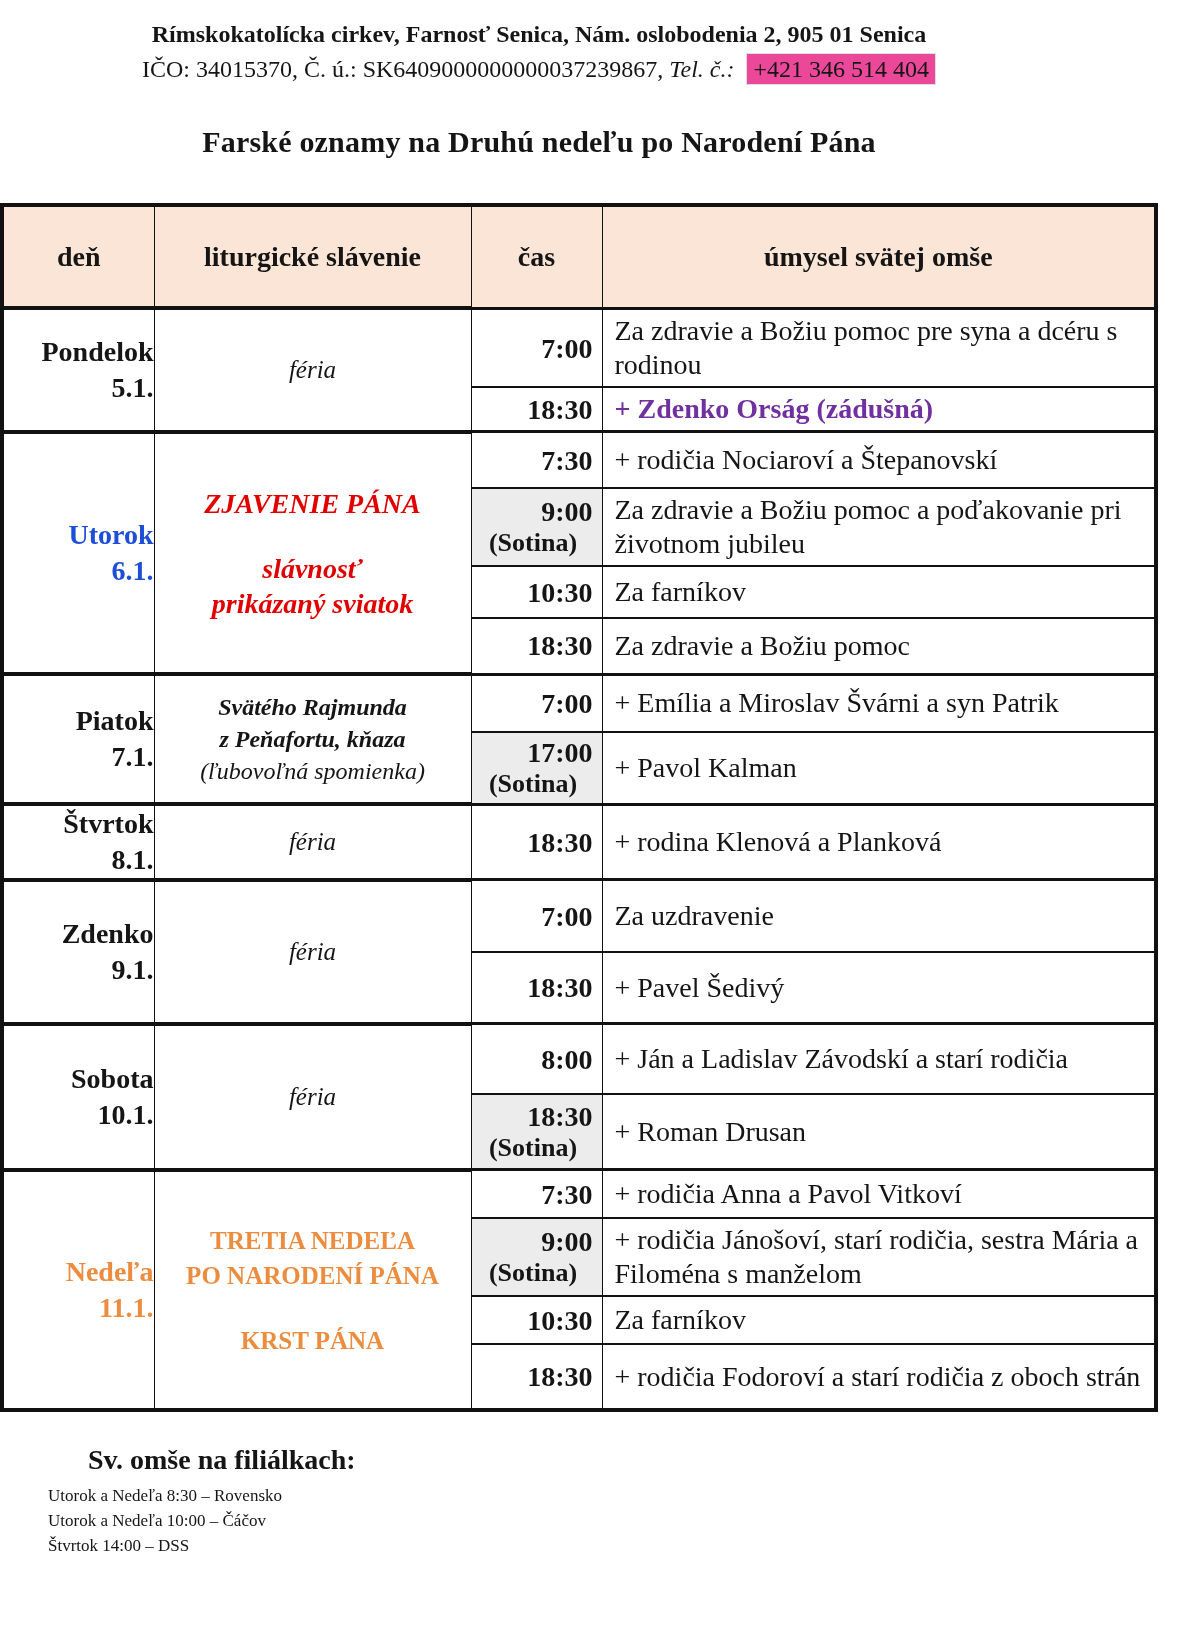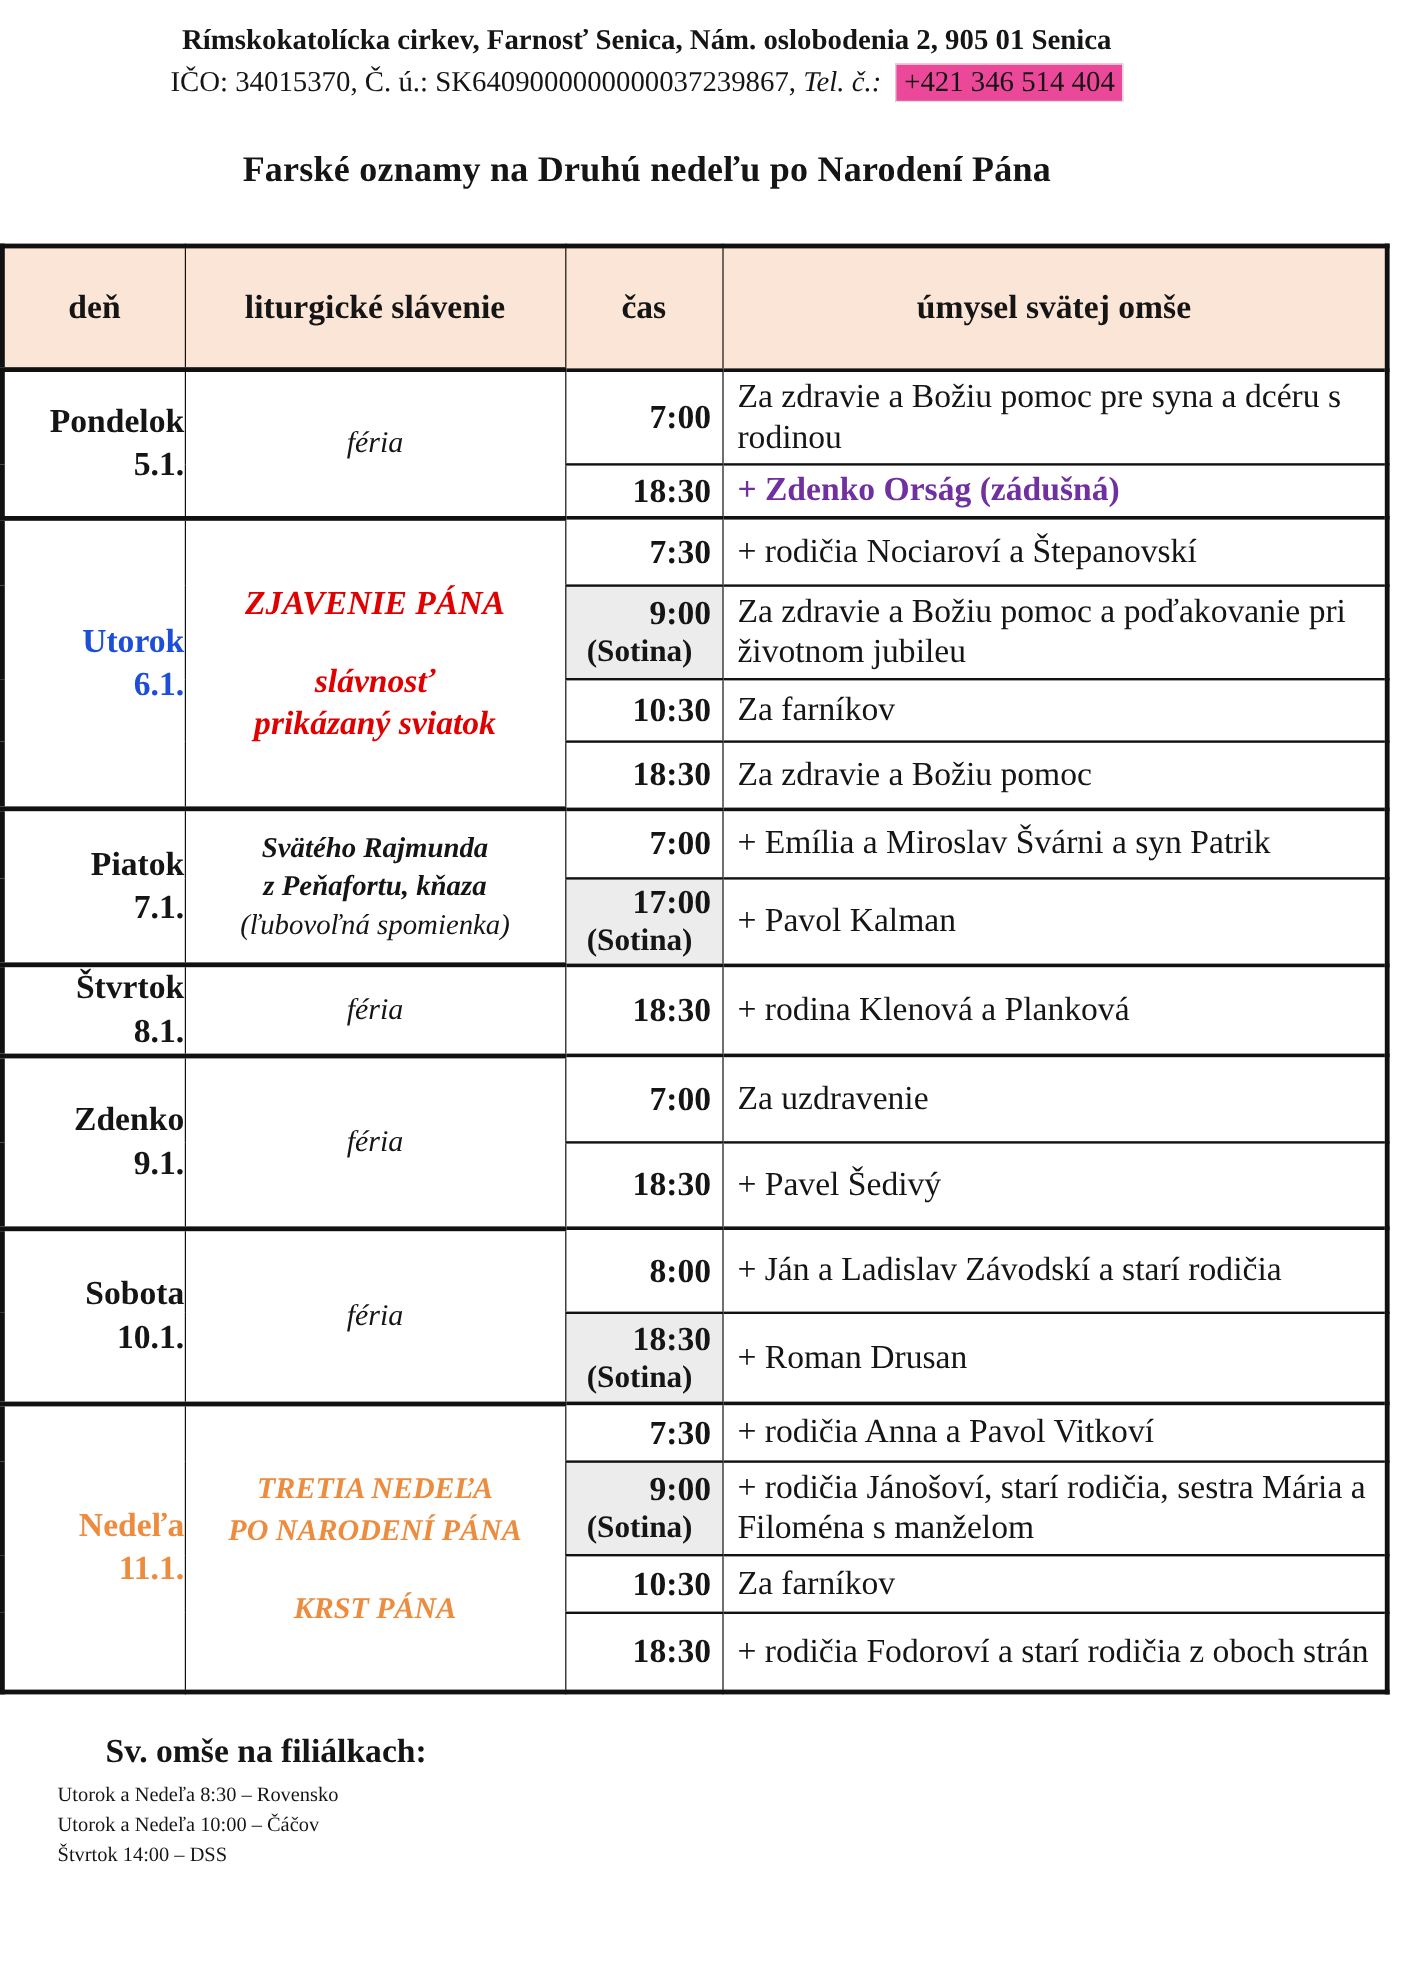--- a/index.html
+++ b/index.html
@@ -73,21 +73,21 @@
     font-weight:bold;
     line-height:1.28;
   }
   td.c-lit{
     text-align:center;
     line-height:1.3;
     padding:4px 6px;
   }
   .ls-feria{font-style:italic;font-size:25px;}
   .ls-solemn{font-style:italic;font-weight:bold;font-size:28px;line-height:1.25;}
-  .ls-sunday{font-style:italic;font-weight:bold;font-size:25px;line-height:1.4;}
+  .ls-sunday{font-weight:bold;font-size:25px;line-height:1.4;}
   .ls-mem-title{font-style:italic;font-weight:bold;font-size:24px;line-height:1.35;}
   .ls-mem-note{font-style:italic;font-size:24px;line-height:1.35;}
   .ls-spacer{height:30px;}
 
   td.c-time{
     text-align:right;
     font-weight:bold;
     padding:2px 9px 2px 2px;
     line-height:1.18;
   }

